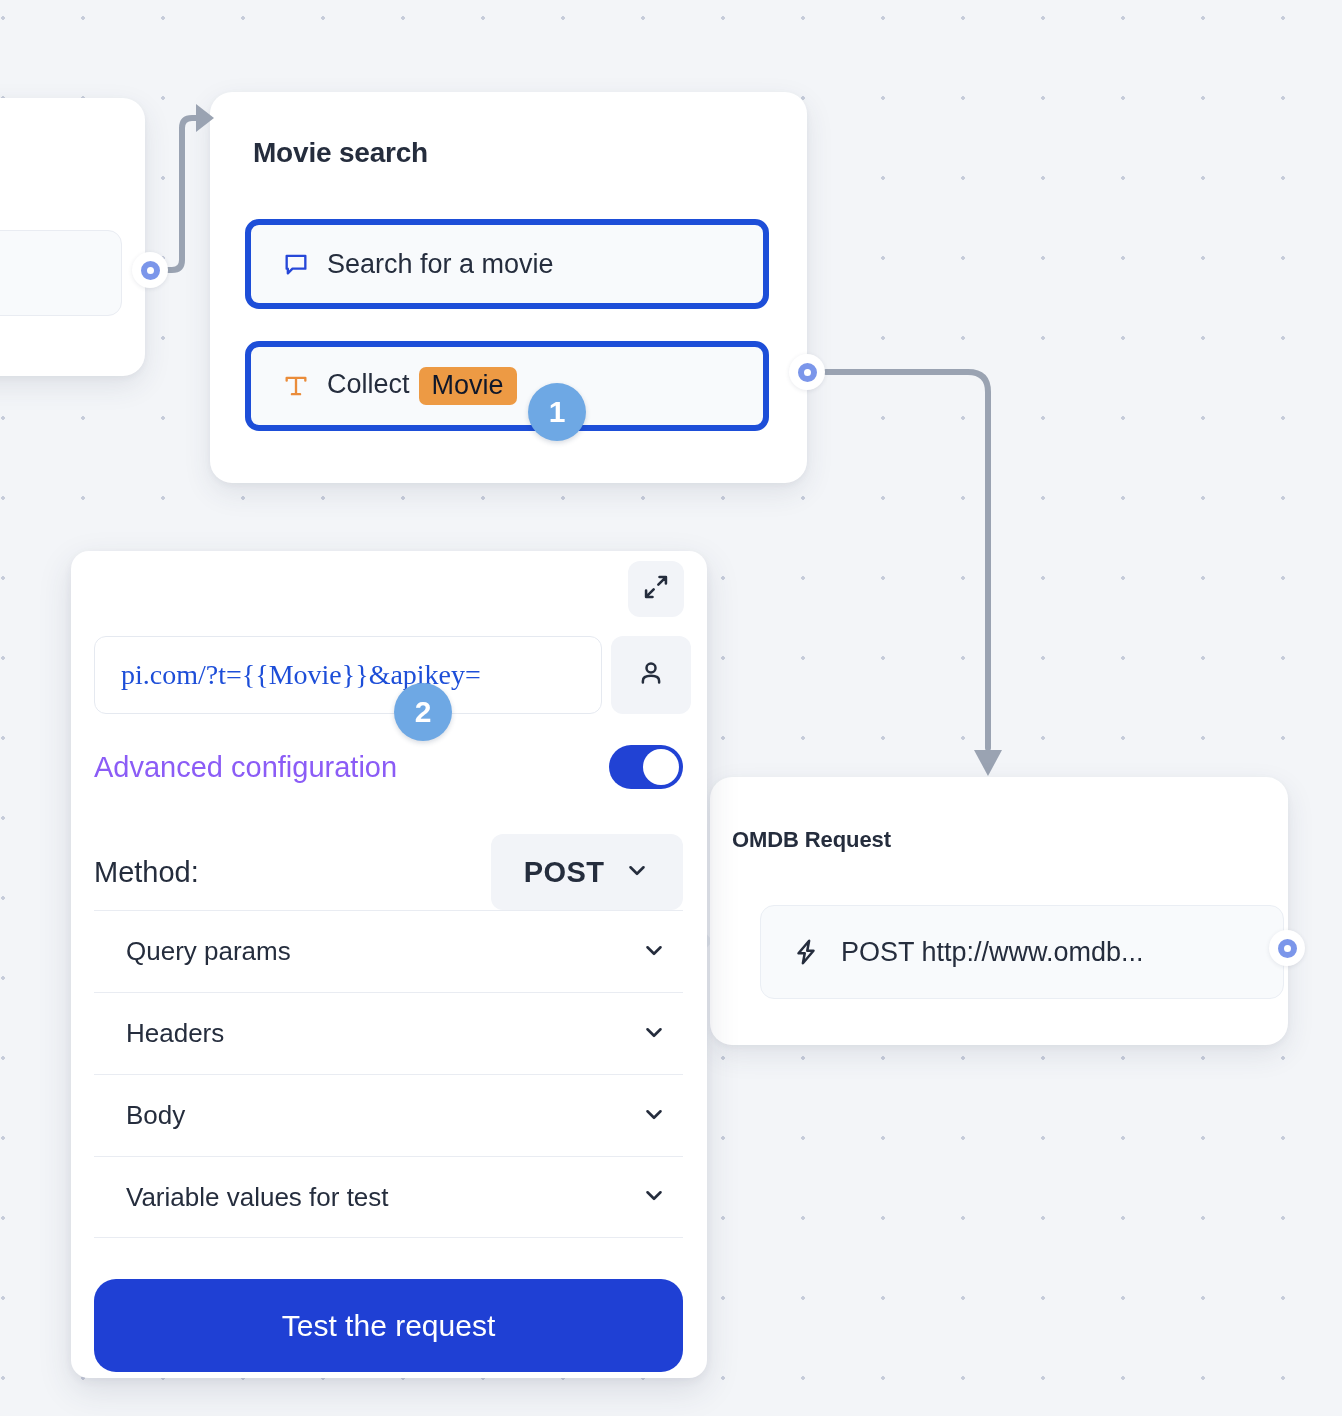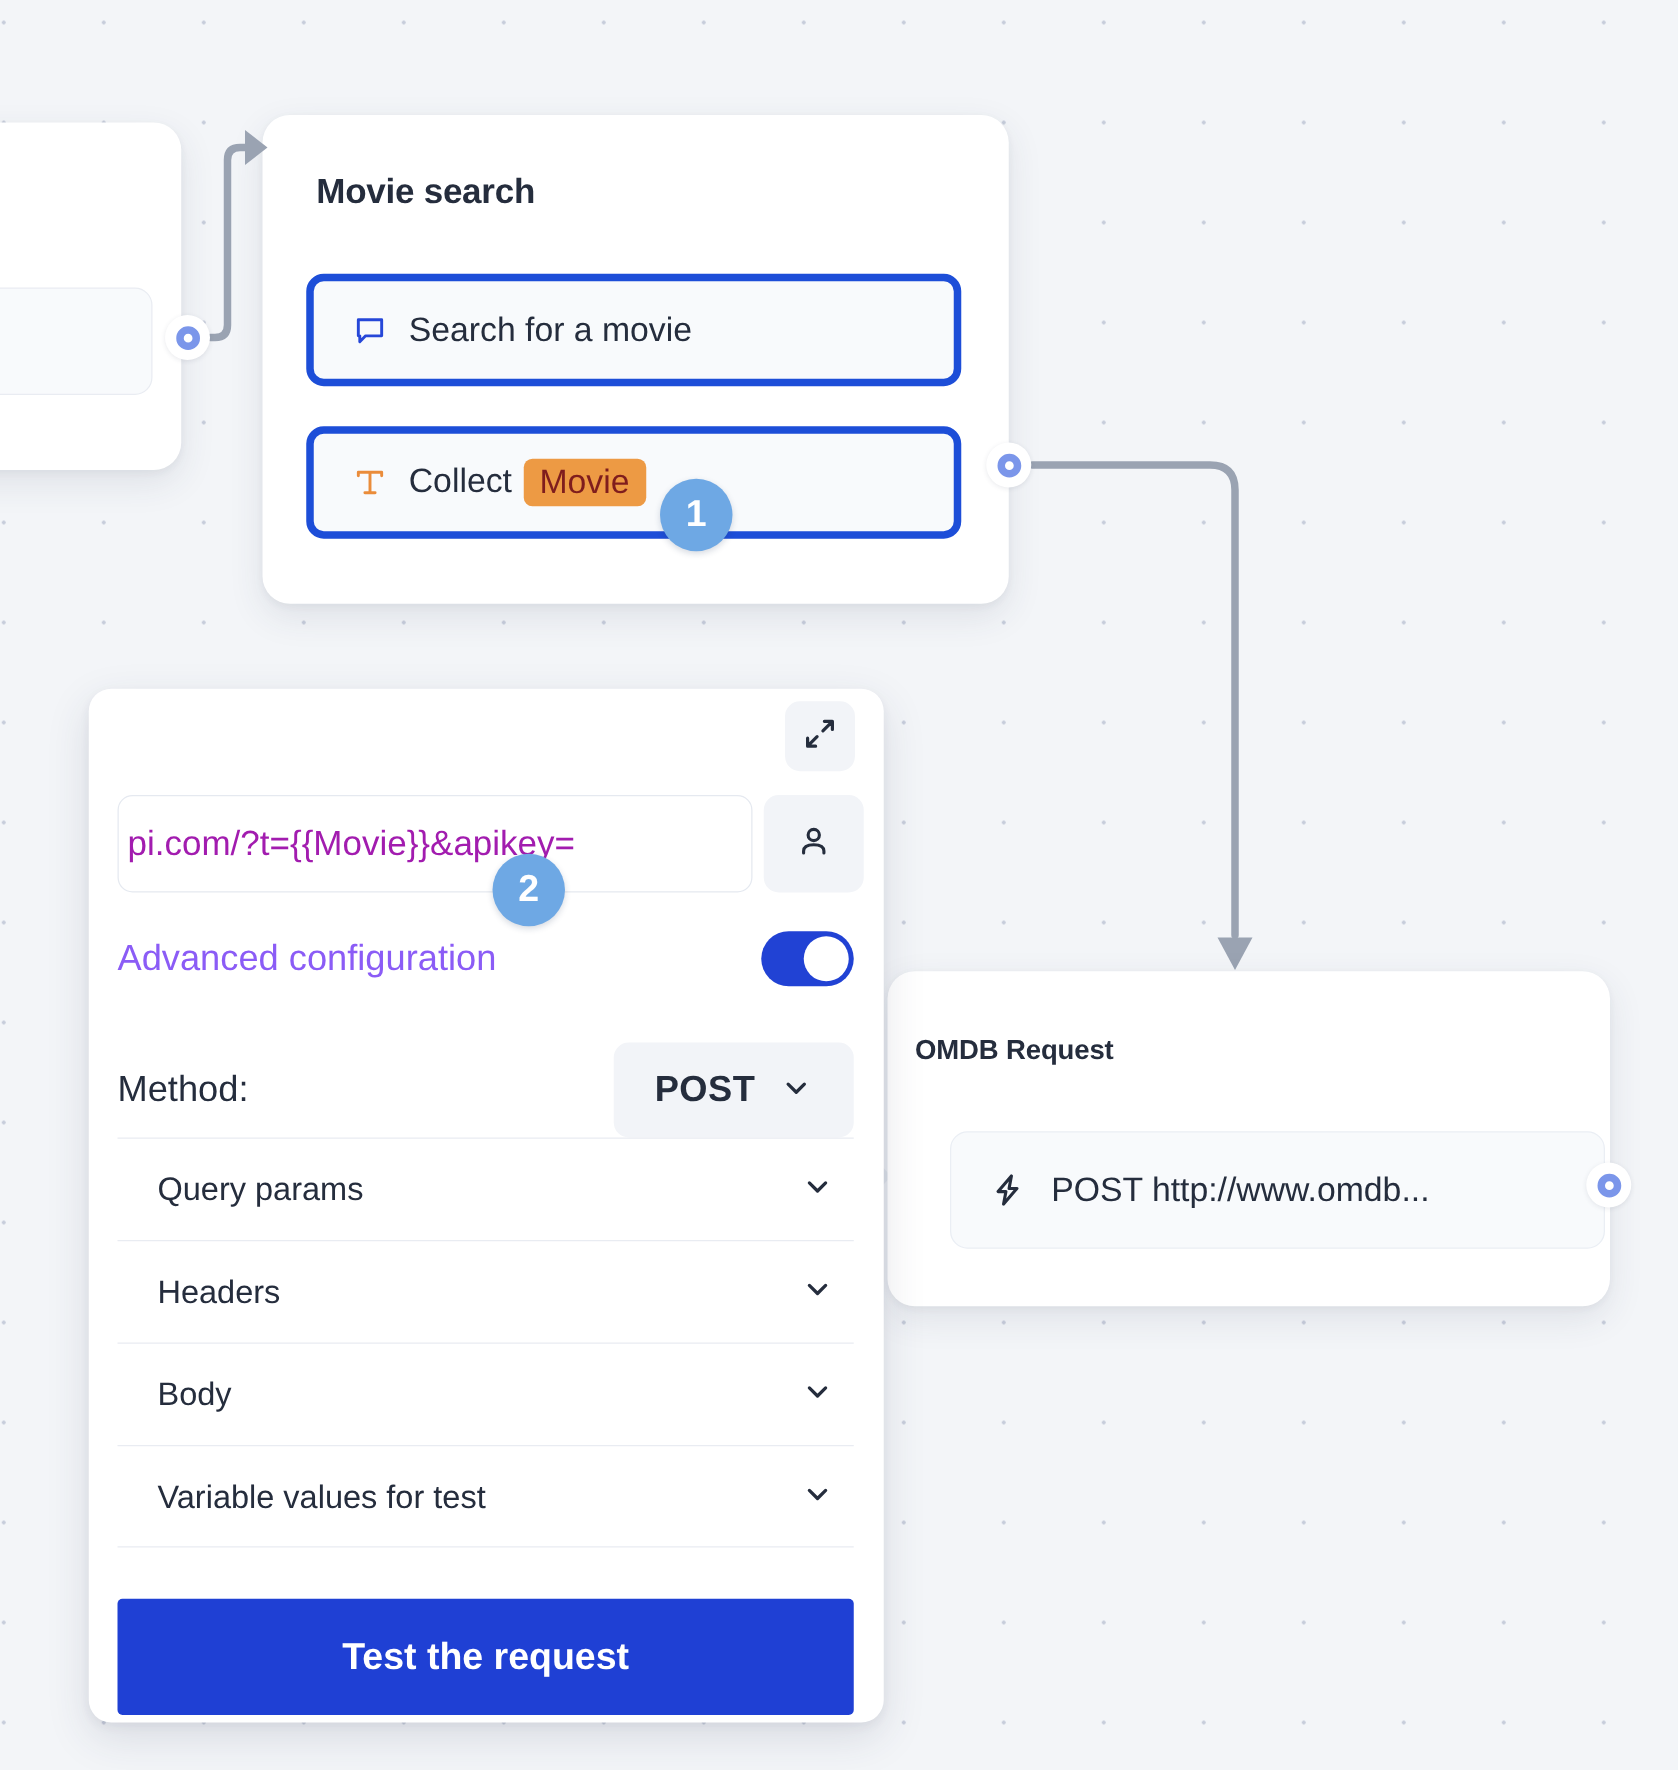--- a/index.html
+++ b/index.html
@@ -92,21 +92,21 @@
   .step-label {
     margin-left: 16px;
     font-size: 27px;
     color: #252d3d;
     white-space: nowrap;
   }
   .var-chip {
     display: inline-block;
     margin-left: 9px;
     background: #ed9a44;
-    color: #7f1d1d;
+    color: #0f172a;
     border-radius: 7px;
     padding: 4px 13px 6px 13px;
     font-size: 27px;
     line-height: 1.05;
     vertical-align: middle;
   }
 
   
   .step-marker {
     position: absolute;
@@ -244,24 +244,24 @@
     display: flex;
     align-items: stretch;
   }
   #url-input {
     width: 508px;
     height: 78px;
     box-sizing: border-box;
     border: 1px solid #e5e9f0;
     border-radius: 12px;
     background: #ffffff;
-    font-family: Liberation Sans, sans-serif;
+    font-family: Liberation Serif, serif;
     font-size: 28px;
-    color: #a21caf;
-    padding: 0 7px;
+    color: #1d4ed8;
+    padding: 0 26px;
     outline: none;
   }
   #user-button {
     width: 80px;
     height: 78px;
     margin-left: 9px;
     border-radius: 12px;
     background: #f2f4f8;
     display: flex;
     align-items: center;
@@ -357,26 +357,26 @@
     color: #252d3d;
   }
 
   #test-button {
     position: absolute;
     left: 23px;
     top: 728px;
     width: 589px;
     height: 93px;
     border: none;
-    border-radius: 4px;
+    border-radius: 22px;
     background: #1f40d4;
     color: #ffffff;
     font-family: "Liberation Sans", sans-serif;
     font-size: 30px;
-    font-weight: 700;
+    font-weight: 400;
     cursor: pointer;
   }
 
   .chev { flex: none; }
 </style>
 </head>
 <body>
 
 <div id="canvas">
 

